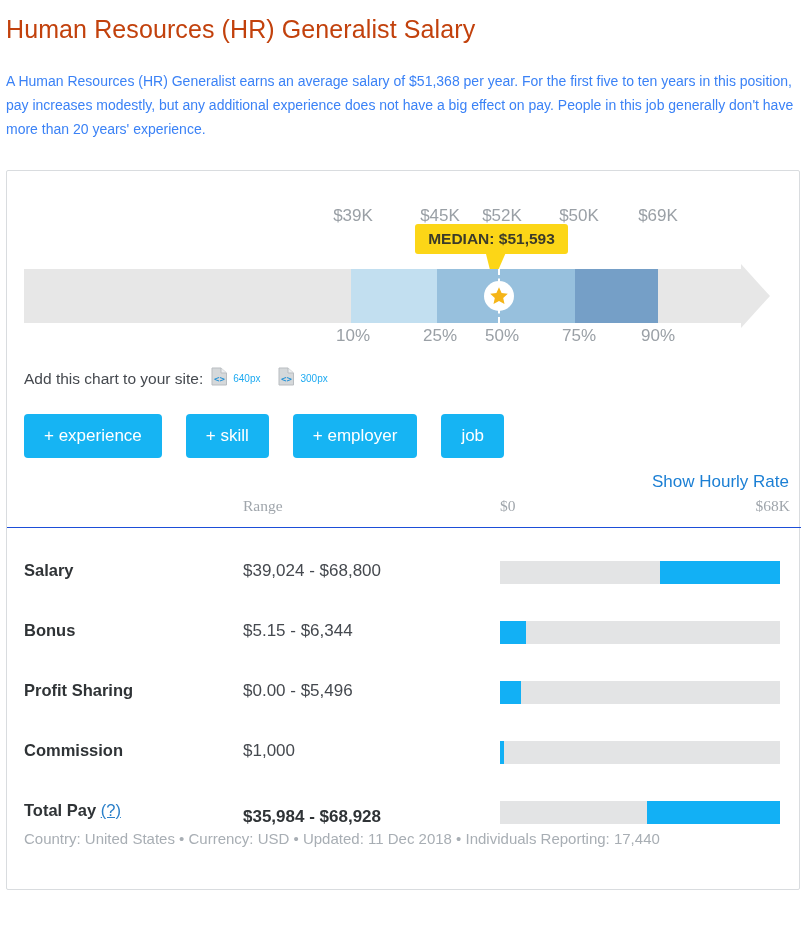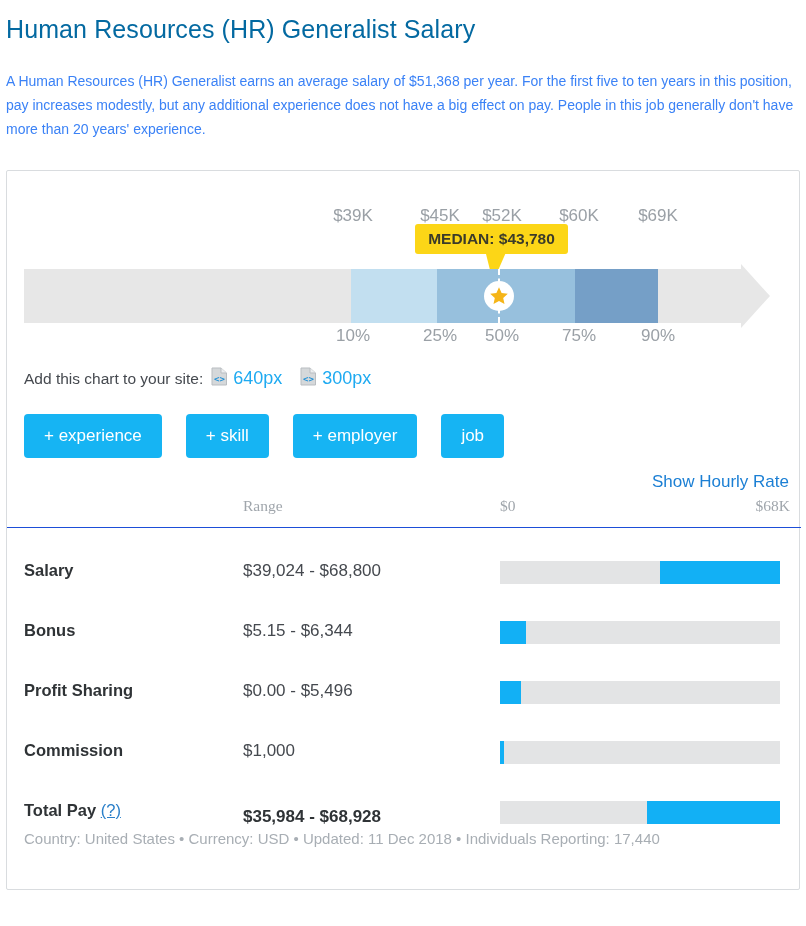--- a/index.html
+++ b/index.html
@@ -22,21 +22,21 @@
     box-sizing: border-box;
   }
 
   
   .page-title {
     position: absolute;
     left: 6px;
     top: -2px;
     font-size: 25px;
     font-weight: 400;
-    color: #0369a1;
+    color: #c2410c;
     letter-spacing: 0.1px;
     white-space: nowrap;
   }
 
   .intro {
     position: absolute;
     left: 6px;
     top: 55px;
     width: 790px;
     font-size: 14px;
@@ -167,21 +167,21 @@
   }
   .embed-label { margin-right: 8px; }
   .embed-item {
     display: flex;
     align-items: center;
     margin-right: 18px;
   }
   .embed-item .lnk {
     color: #1eaaf1;
     margin-left: 5px;
-    font-size: 18px;
+    font-size: 10px;
     text-decoration: none;
   }
   .code-icon { display: block; }
 
   
   .btn-row {
     position: absolute;
     left: 17px;
     top: 243px;
     display: flex;
@@ -294,24 +294,24 @@
 
   <p class="intro">A Human Resources (HR) Generalist earns an average salary of $51,368 per year. For the first five to ten years in this position, pay increases modestly, but any additional experience does not have a big effect on pay. People in this job generally don't have more than 20 years' experience.</p>
 
   <div class="card">
 
     <div class="pct-chart">
 
       <span class="tick-top" style="left:346px;">$39K</span>
       <span class="tick-top" style="left:433px;">$45K</span>
       <span class="tick-top" style="left:495px;">$52K</span>
-      <span class="tick-top" style="left:572px;">$60K</span>
+      <span class="tick-top" style="left:572px;">$50K</span>
       <span class="tick-top" style="left:651px;">$69K</span>
 
-      <div class="callout" style="left:408px; width:153px;">MEDIAN: $43,780</div>
+      <div class="callout" style="left:408px; width:153px;">MEDIAN: $51,593</div>
       <div class="callout-tail" style="left:478px; top:79px;"></div>
 
       <div class="bar-track">
         <div class="bar-base"></div>
         <div class="bar-arrow"></div>
 
         <div class="seg" style="left:327px; width:86px; background:#c2dff0;"></div>
         <div class="seg" style="left:413px; width:138px; background:#97c0dd;"></div>
         <div class="seg" style="left:551px; width:83px; background:#759fc7;"></div>
 

